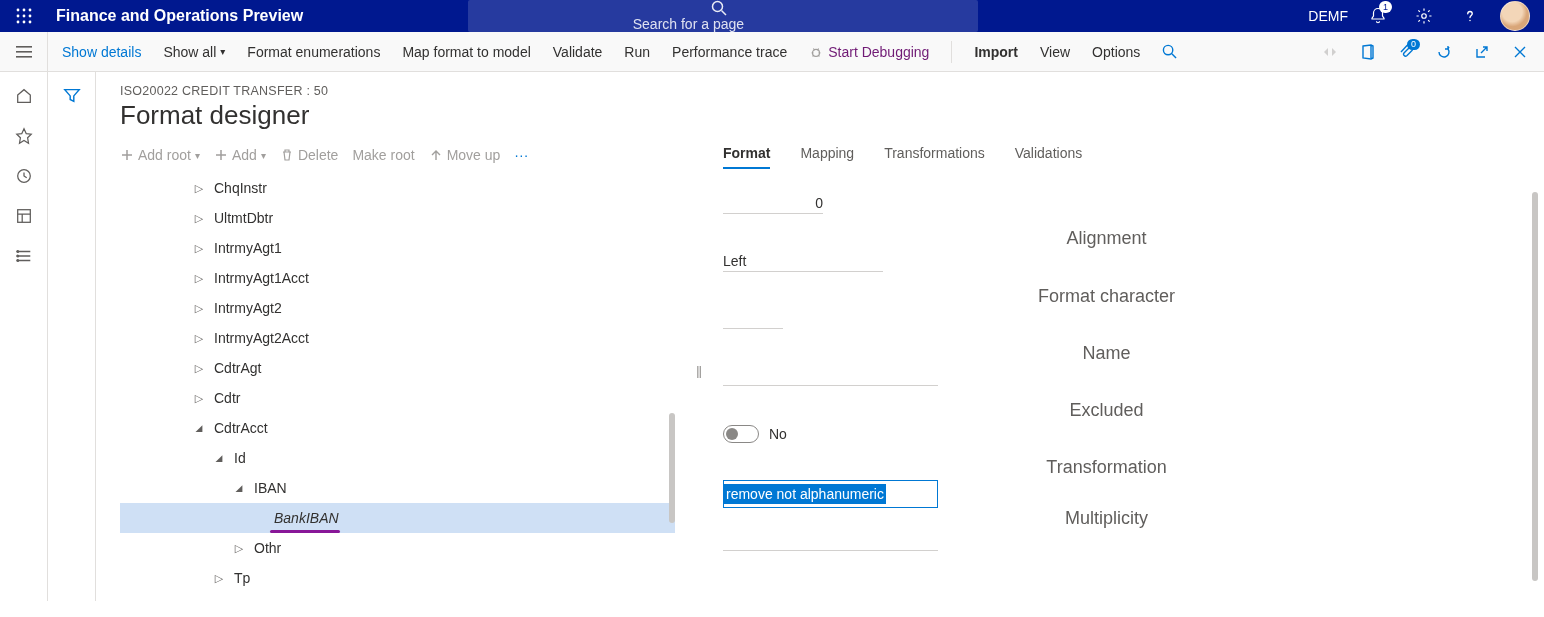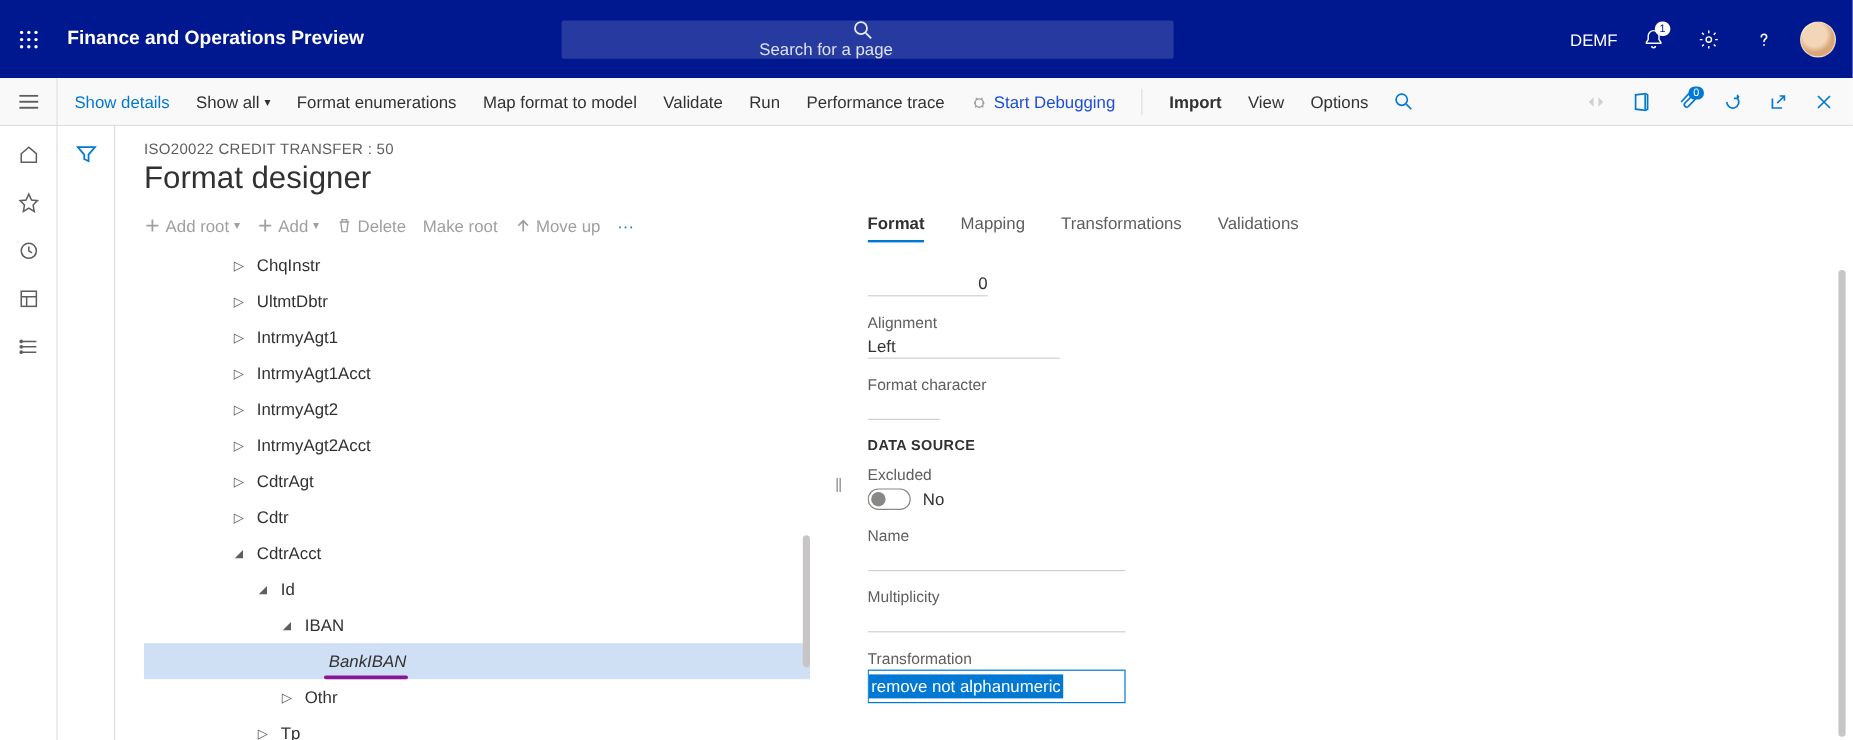--- a/index.html
+++ b/index.html
@@ -1,19 +1,19 @@
 <!DOCTYPE html>
 <html><head>
 <meta charset="utf-8">
 <style>
 * { box-sizing: border-box; margin: 0; padding: 0; font-family: "Segoe UI", Tahoma, sans-serif; }
 html, body { width: 1544px; height: 617px; overflow: hidden; background: #fff; color: #323130; }
 
 
-.topbar { display: flex; align-items: center; height: 65px; background: #00188f; color: #fff; }
+.topbar { display: flex; align-items: center; height: 32px; background: #00188f; color: #fff; }
 .waffle { width: 48px; height: 48px; display: flex; align-items: center; justify-content: center; cursor: pointer; }
 .waffle svg { width: 16px; height: 16px; fill: #fff; }
 .app-title { font-size: 16px; font-weight: 600; margin-left: 8px; }
 .search-wrap { margin-left: auto; margin-right: auto; }
 .search-box { display: flex; align-items: center; width: 510px; height: 32px; background: rgba(255,255,255,0.15); border-radius: 2px; padding: 0 10px; flex-direction: column; }
 .search-box svg { width: 16px; height: 16px; fill: #fff; opacity: .9; margin-right: 8px; }
 .search-box input { flex: 1; background: transparent; border: none; outline: none; color: #fff; font-size: 14px; }
 .search-box input::placeholder { color: rgba(255,255,255,.85); }
 .top-right { margin-left: auto; display: flex; align-items: center; gap: 14px; padding-right: 14px; }
 .company { font-size: 14px; }
@@ -22,21 +22,21 @@
 .badge { position: absolute; top: 1px; right: 2px; background: #fff; color: #00188f; font-size: 9px; border-radius: 8px; padding: 0 4px; line-height: 12px; }
 .avatar { width: 30px; height: 30px; border-radius: 50%; background: radial-gradient(circle at 40% 35%, #f3d6b8 0 40%, #d9a679 60%); border: 1px solid rgba(255,255,255,.5); }
 
 
 .mainrow { display: flex; height: 40px; border-bottom: 1px solid #e1dfdd; align-items: stretch; background: #f9f9f9; }
 .hamburger { width: 48px; display: flex; align-items: center; justify-content: center; border-right: 1px solid #e1dfdd; cursor: pointer; }
 .hamburger svg { width: 16px; height: 12px; fill: #605e5c; }
 .cmdbar { flex: 1; display: flex; align-items: center; padding: 0 14px; gap: 22px; font-size: 14px; }
 .cmd { cursor: pointer; color: #323130; display: flex; align-items: center; gap: 4px; }
 .cmd.link { color: #0078d4; }
-.cmd.disabled { color: #1d4ed8; cursor: default; }
+.cmd.disabled { color: #701a75; cursor: default; }
 .cmd .caret { font-size: 10px; }
 .cmd-sep { width: 1px; height: 22px; background: #e1dfdd; }
 .cmd-right { margin-left: auto; display: flex; align-items: center; gap: 18px; }
 .cmd-right .ricon { width: 20px; height: 20px; display: flex; align-items: center; justify-content: center; cursor: pointer; position: relative; }
 .cmd-right .ricon svg { width: 16px; height: 16px; fill: #605e5c; }
 .cmd-right .ricon.blue svg { fill: #0078d4; }
 .cmd-right .ricon .dot { position: absolute; top: -3px; right: -4px; background: #0078d4; color: #fff; font-size: 9px; border-radius: 8px; padding: 0 4px; line-height: 11px; }
 
 
 .body { display: flex; height: calc(617px - 48px - 40px); }
@@ -68,21 +68,21 @@
 
 .divider { width: 8px; display: flex; align-items: center; justify-content: center; color: #a19f9d; cursor: col-resize; }
 
 
 .detail { flex: 1; display: flex; flex-direction: column; overflow: hidden; gap: 16px; }
 .tabs { display: flex; gap: 30px; font-size: 14px; margin-bottom: 8px; }
 .tab { padding-bottom: 6px; cursor: pointer; color: #605e5c; }
 .tab.active { color: #323130; font-weight: 600; border-bottom: 2px solid #0078d4; }
 .form { flex: 1; overflow: hidden; padding-right: 30px; position: relative; }
 .fld { margin-bottom: 14px; }
-.fld .lbl { font-size: 13px; color: #605e5c; margin-bottom: 2px; }
+.fld .lbl { font-size: 18px; color: #605e5c; margin-bottom: 2px; text-align: center; }
 .fld .val { font-size: 14px; min-height: 20px; border-bottom: 1px solid #d2d0ce; padding: 2px 0; }
 .fld .val.right { text-align: right; width: 100px; }
 .fld .val.w160 { width: 160px; }
 .fld .val.w215 { width: 215px; }
 .section-head { font-size: 12px; font-weight: 600; letter-spacing: .03em; margin: 14px 0 10px 0; color: #323130; }
 .toggle-row { display: flex; align-items: center; gap: 10px; margin-top: 4px; }
 .toggle { width: 36px; height: 18px; border: 1px solid #8a8886; border-radius: 10px; position: relative; background: #fff; }
 .toggle .knob { position: absolute; left: 2px; top: 2px; width: 12px; height: 12px; border-radius: 50%; background: #8a8886; }
 .transf-input { width: 215px; height: 28px; border: 1.5px solid #0078d4; display: flex; align-items: center; }
 .transf-input .txt { background: #0078d4; color: #fff; padding: 2px 2px; font-size: 14px; }
@@ -369,42 +369,41 @@
             <div class="val right">0</div>
           </div>
           <div class="fld">
             <div class="lbl">Alignment</div>
             <div class="val w160">Left</div>
           </div>
           <div class="fld">
             <div class="lbl">Format character</div>
             <div class="val" style="width:60px;"></div>
           </div>
-          <div class="section-head">DATA SOURCE</div>
+          <div class="fld">
+            <div class="lbl">Name</div>
+            <div class="val w215"></div>
+          </div>
           <div class="fld">
             <div class="lbl">Excluded</div>
             <div class="toggle-row">
               <div class="toggle">
                   <div class="knob"></div>
                 </div>
               <span style="font-size:14px;">No</span>
             </div>
           </div>
-          <div class="fld">
-            <div class="lbl">Name</div>
-            <div class="val w215"></div>
-          </div>
-          <div class="fld">
-            <div class="lbl">Multiplicity</div>
-            <div class="val w215"></div>
-          </div>
           <div class="fld" style="margin-bottom:0;">
             <div class="lbl">Transformation</div>
             <div class="transf-input">
               <span class="txt">remove not alphanumeric</span>
             </div>
           </div>
+          <div class="fld">
+            <div class="lbl">Multiplicity</div>
+            <div class="val w215"></div>
+          </div>
         </div>
       </div>
     </div>
     <div class="page-scrollbar"></div>
   </div>
 </div>
 
 </body></html>

